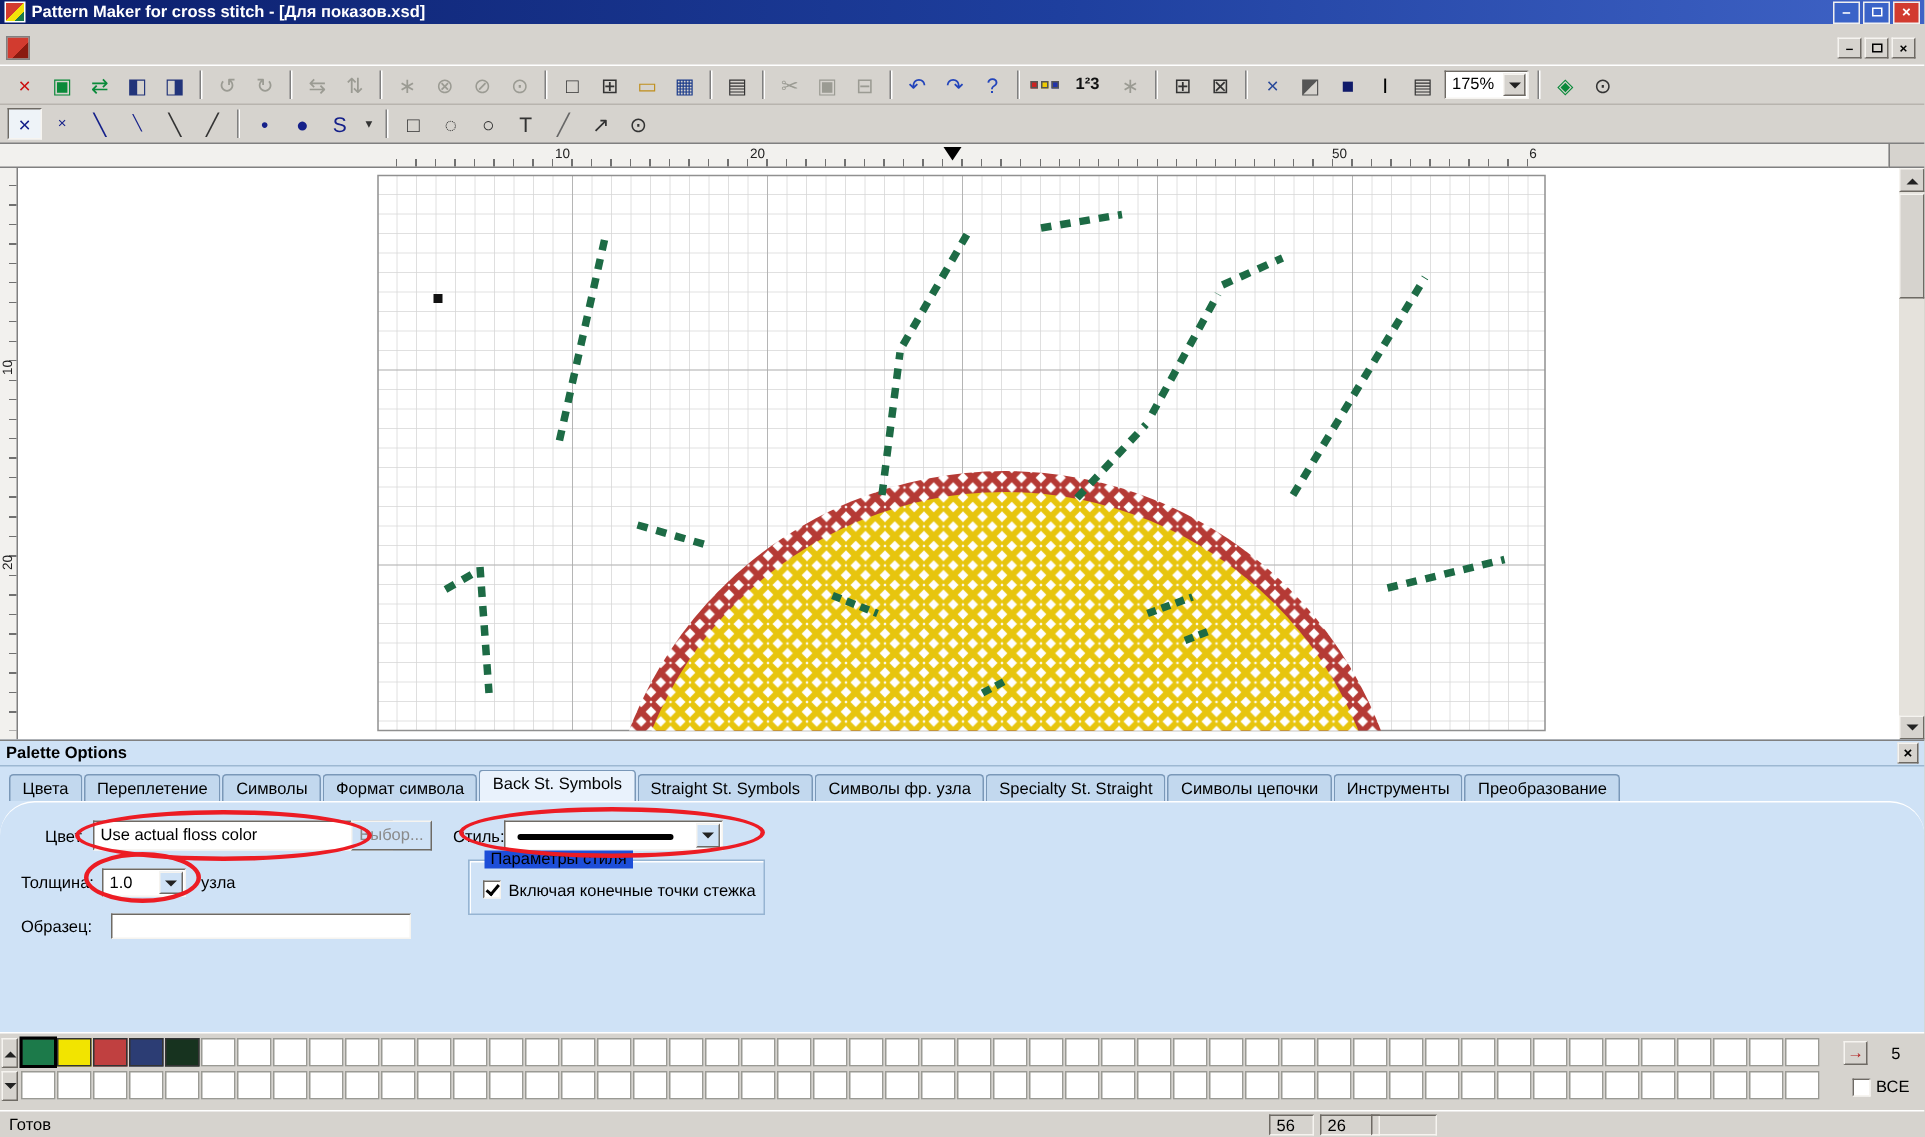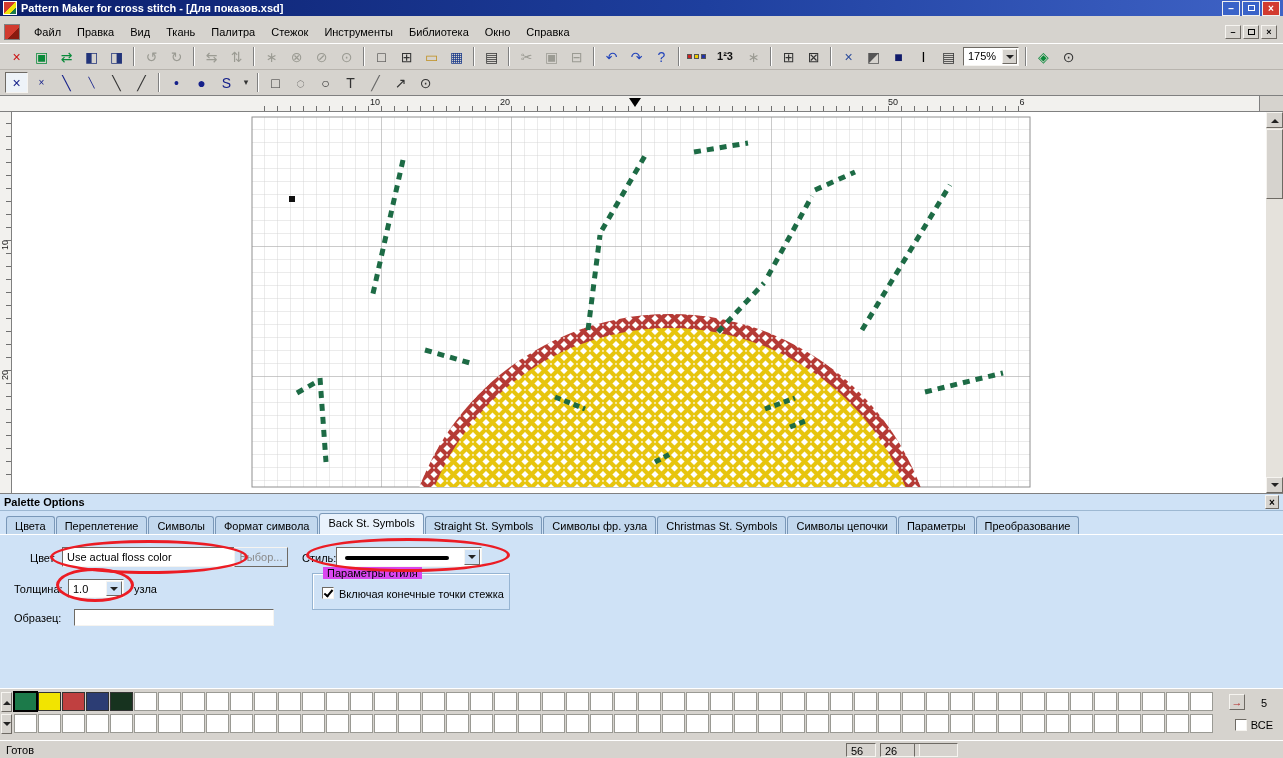--- a/index.html
+++ b/index.html
@@ -86,34 +86,34 @@
   #palette-panel { position:absolute; left:0; top:493px; width:1283px; height:195px; background:#cfe2f6;
     border-top:1px solid #808080; }
   #pp-header { position:relative; height:17px; border-bottom:1px solid #9db8d2; }
   #pp-title { position:absolute; left:4px; top:2px; font-weight:bold; }
   #pp-close { position:absolute; right:4px; top:1px; width:14px; height:14px; background:#d6d3ce;
     display:flex; align-items:center; justify-content:center; font-size:10px; font-weight:bold; }
   #pp-tabs { position:absolute; left:6px; top:19px; height:21px; display:flex; align-items:flex-end; }
   .tab { padding:3px 8px 3px; margin-right:1px; background:#c2d8ee; border:1px solid #7a98b8; border-bottom:none;
     border-radius:3px 3px 0 0; font-size:11px; height:18px; }
   .tab.active { background:#e9f2fc; height:21px; font-weight:normal; position:relative; z-index:2; }
-  #pp-content { position:absolute; left:0; top:40px; right:0; bottom:0; border-top:1px solid #fff; }
+  #pp-content { position:absolute; left:0; top:40px; right:0; bottom:0; border-top:1px solid #fff;border-radius:23px; }
 
   .lbl { position:absolute; font-size:11px; }
   .combo { position:absolute; height:20px; background:#fff;
     border:1px solid; border-color:#6e6a64 #f6f4f0 #f6f4f0 #6e6a64; }
   .combo .cval { position:absolute; left:4px; top:3px; font-size:11px; white-space:nowrap; }
   .combo .carrow { position:absolute; right:1px; top:1px; bottom:1px; width:16px; background:#cfe2f6;
     border:1px solid; border-color:#f6f4f0 #6e6a64 #6e6a64 #f6f4f0; }
   #style-line { position:absolute; left:8px; top:8px; width:104px; height:4px; background:#000; border-radius:2px; }
   #choose-btn { position:absolute; left:234px; top:12px; width:54px; height:20px; background:#cfe2f6;
     color:#8a8a8a; text-align:center; padding-top:3px; }
   #groupbox { position:absolute; left:312px; top:38px; width:198px; height:37px;
     border:1px solid #96b4d2; box-shadow:inset 1px 1px 0 #fff; }
-  #groupbox-legend { position:absolute; left:10px; top:-7px; background:#d946ef; padding:0 4px; font-size:11px; }
+  #groupbox-legend { position:absolute; left:10px; top:-7px; background:#1d4ed8; padding:0 4px; font-size:11px; }
   .checkbox { position:absolute; width:12px; height:12px; background:#fff;
     border:1px solid; border-color:#6e6a64 #f6f4f0 #f6f4f0 #6e6a64; }
   .checkbox.checked::after { content:''; position:absolute; left:3px; top:0px; width:3px; height:7px;
     border:solid #000; border-width:0 2px 2px 0; transform:rotate(40deg); }
   #sample-field { position:absolute; left:74px; top:74px; width:200px; height:17px; background:#fff;
     border:1px solid; border-color:#6e6a64 #f6f4f0 #f6f4f0 #6e6a64; }
 
   .annotation { position:absolute; border:3px solid #ec1c24; border-radius:50%; pointer-events:none; z-index:50; }
 
   
@@ -149,32 +149,20 @@
       <span class="capbtn min">–<span></span></span>
       <span class="capbtn restore">
         <span class="rbox"></span>
       </span>
       <span class="capbtn close">×<span></span></span>
     </span>
 </div>
 
 <div id="menubar">
   <span id="menu-appicon"></span>
-  <span id="menu-items" style="display:flex;">
-      <span class="menu-item">Файл</span>
-      <span class="menu-item">Правка</span>
-      <span class="menu-item">Вид</span>
-      <span class="menu-item">Ткань</span>
-      <span class="menu-item">Палитра</span>
-      <span class="menu-item">Стежок</span>
-      <span class="menu-item">Инструменты</span>
-      <span class="menu-item">Библиотека</span>
-      <span class="menu-item">Окно</span>
-      <span class="menu-item">Справка</span>
-    </span>
   <span id="mdi-controls">
       <span class="mdibtn raised">–<span></span></span>
       <span class="mdibtn raised">
         <span class="rbox dark"></span>
       </span>
       <span class="mdibtn raised">×<span></span></span>
     </span>
 </div>
 
 <div id="toolbar1">
@@ -346,23 +334,23 @@
     <span id="pp-close" class="raised">×</span>
   </div>
   <div id="pp-tabs">
       <span class="tab">Цвета</span>
       <span class="tab">Переплетение</span>
       <span class="tab">Символы</span>
       <span class="tab">Формат символа</span>
       <span class="tab active">Back St. Symbols</span>
       <span class="tab">Straight St. Symbols</span>
       <span class="tab">Символы фр. узла</span>
-      <span class="tab">Christmas St. Symbols</span>
+      <span class="tab">Specialty St. Straight</span>
       <span class="tab">Символы цепочки</span>
-      <span class="tab">Параметры</span>
+      <span class="tab">Инструменты</span>
       <span class="tab">Преобразование</span>
     </div>
   <div id="pp-content">
     <span class="lbl" style="left:30px; top:17px;">Цвет</span>
     <div class="combo" style="left:62px; top:12px; width:200px;">
       <span class="cval">Use actual floss color</span>
       <span class="carrow">
           <span class="tri-down"></span>
         </span>
     </div>

